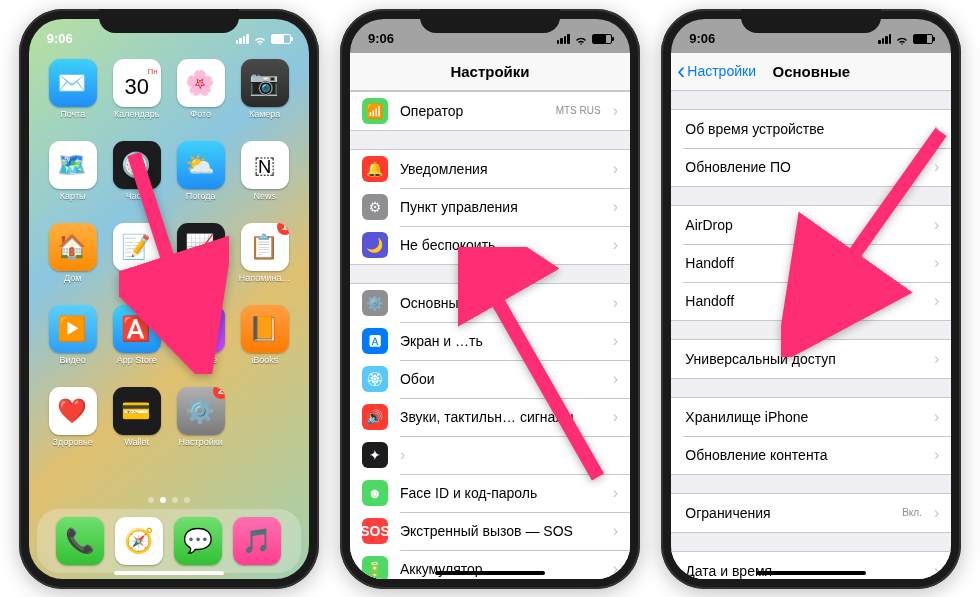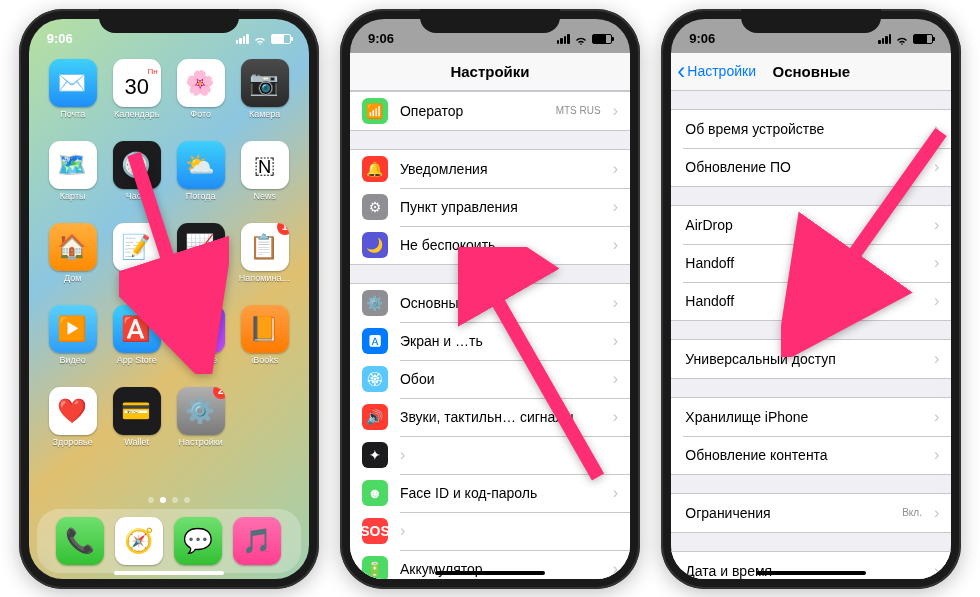--- a/index.html
+++ b/index.html
@@ -266,20 +266,21 @@
             <div class="cell-icon" style="background: rgb(28, 28, 30);">✦</div>
             <span class="chev">›</span>
           </div>
           <div class="cell">
             <div class="cell-icon" style="background: rgb(76, 217, 100);">☻</div>
             <span class="cell-label">Face ID и код-пароль</span>
             <span class="chev">›</span>
           </div>
           <div class="cell">
             <div class="cell-icon" style="background: rgb(255, 62, 62); font-size: 14px; font-weight: 700;">SOS</div>
+            <span class="cell-label">Экстренный вызов — SOS</span>
             <span class="chev">›</span>
           </div>
           <div class="cell">
             <div class="cell-icon" style="background: rgb(76, 217, 100);">🔋</div>
             <span class="cell-label">Аккумулятор</span>
             <span class="chev">›</span>
           </div>
         </div>
       </div>
     <div class="home-ind dark"></div>

